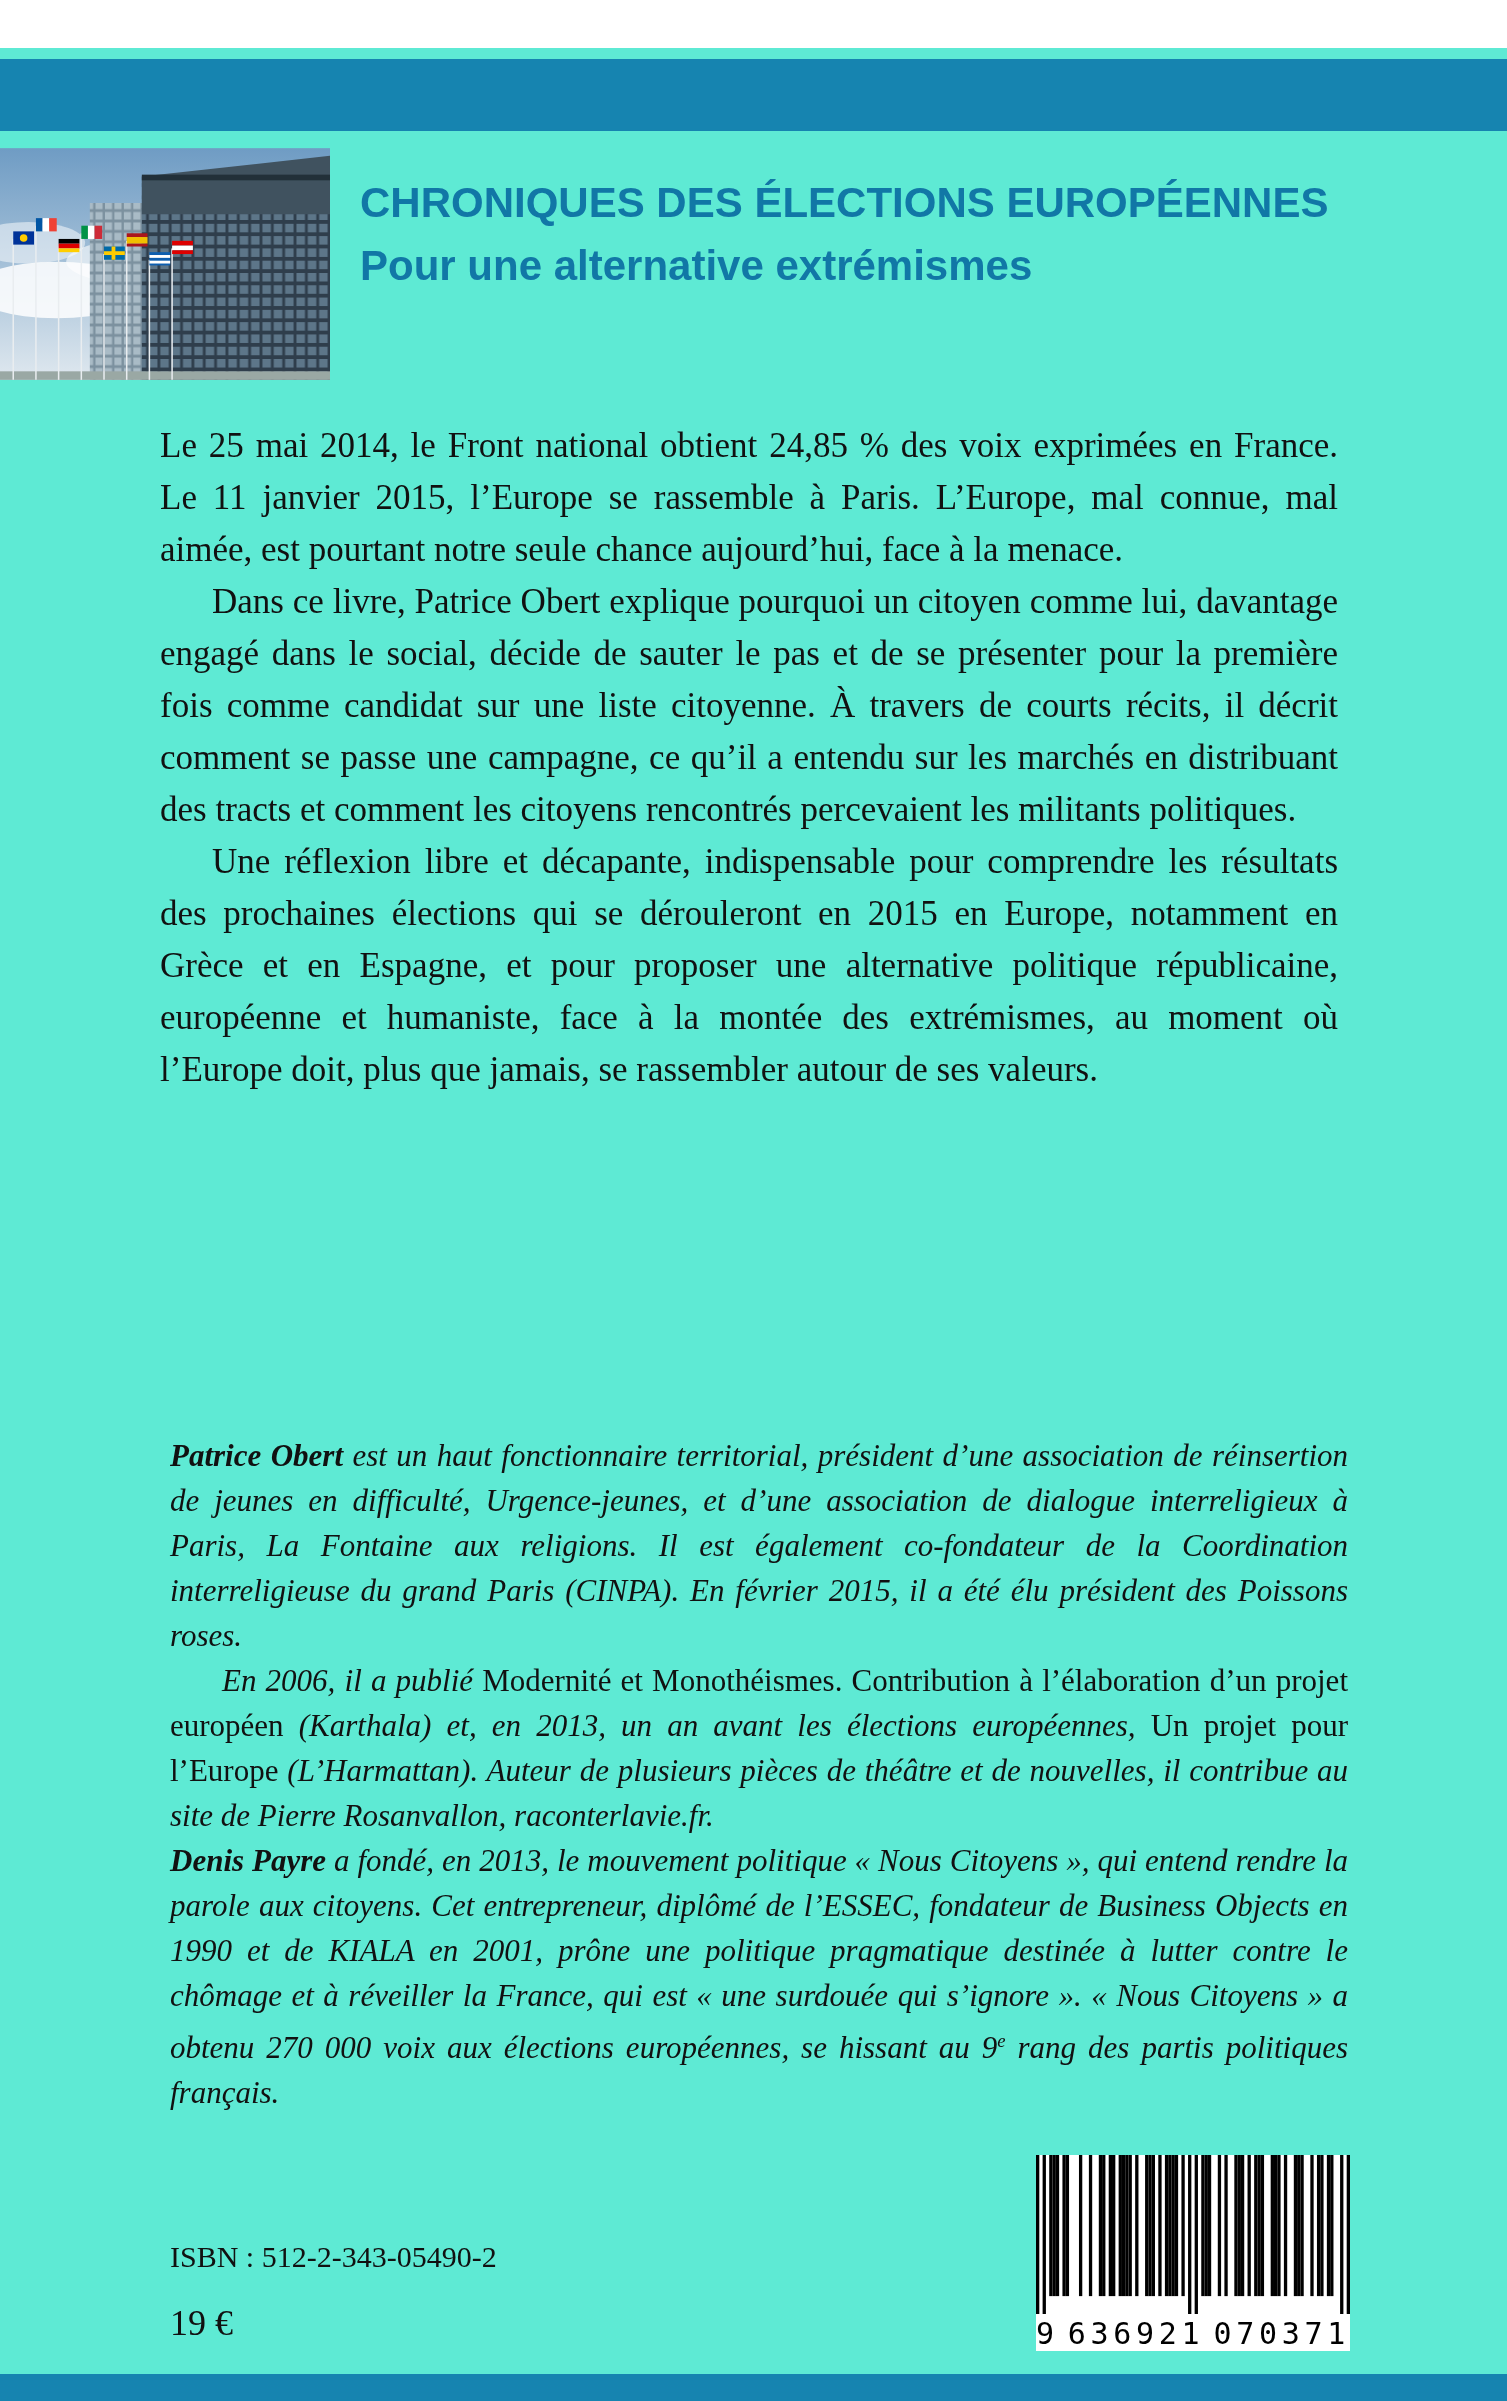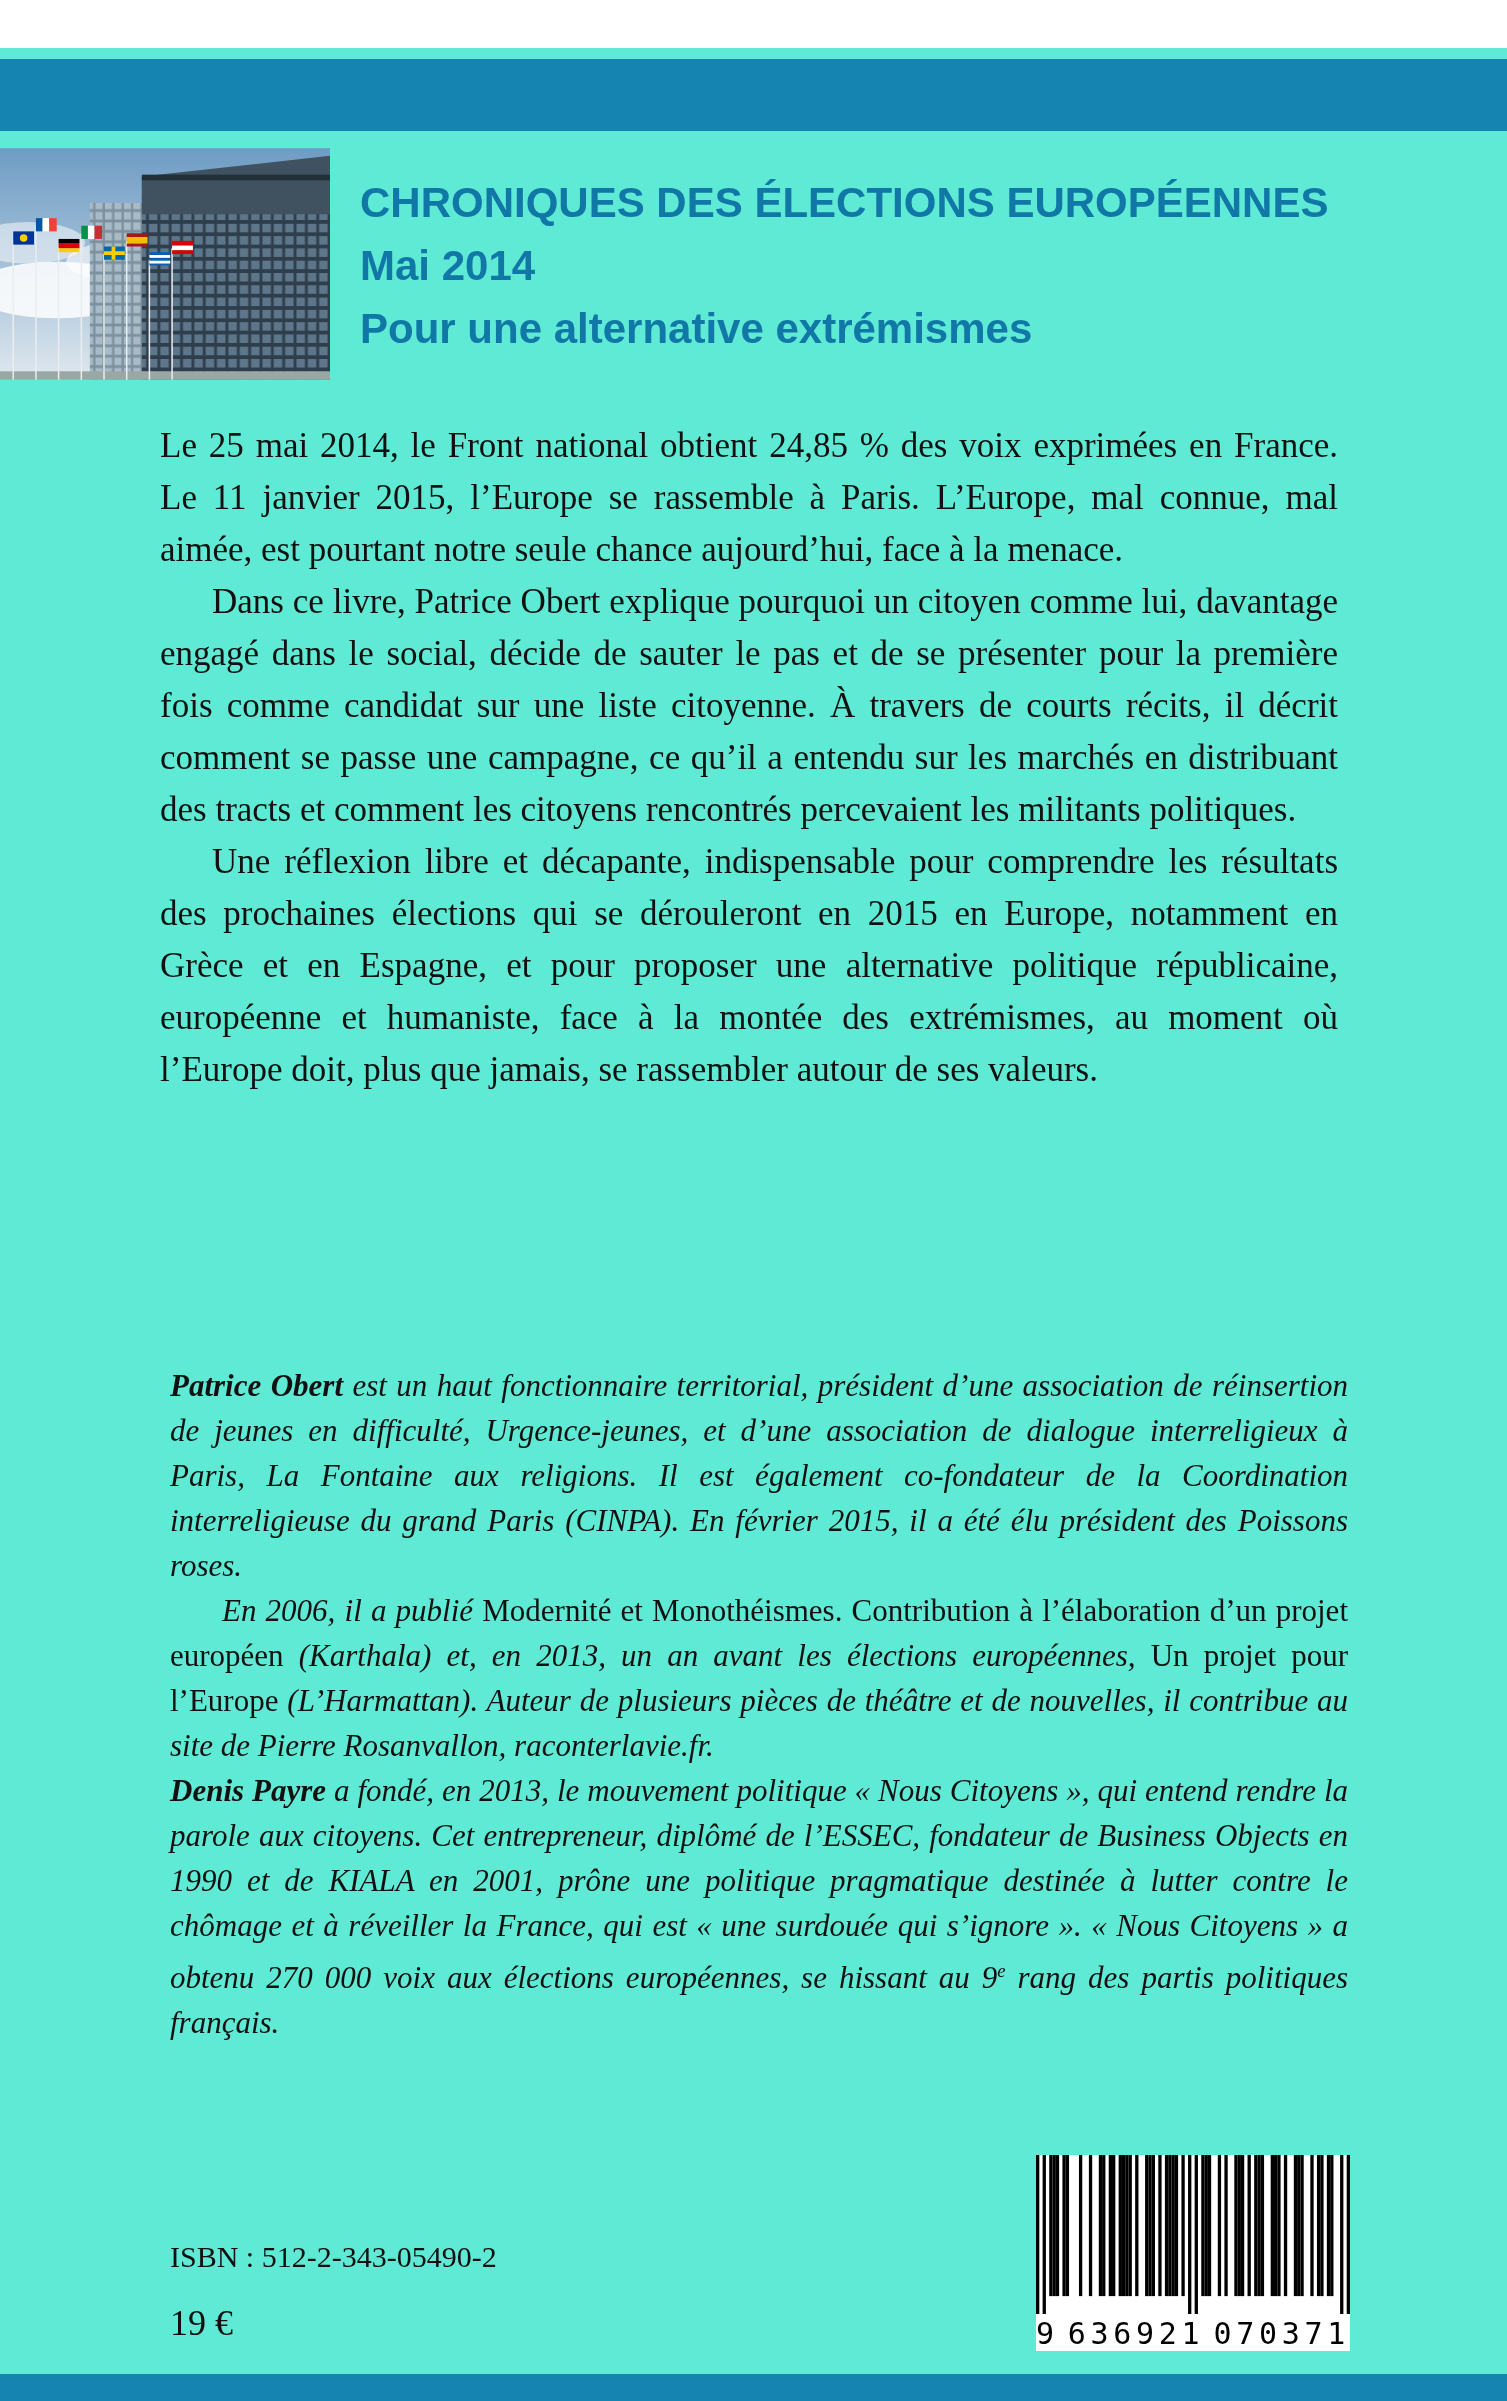--- a/index.html
+++ b/index.html
@@ -22,21 +22,21 @@
   .title-block div{white-space:nowrap;}
 
   .synopsis{
     position:absolute;left:160px;top:372px;width:1178px;
     font-size:35px;line-height:52px;text-align:justify;
   }
   .synopsis p{margin:0;}
   .indent{text-indent:52px;}
 
   .bios{
-    position:absolute;left:170px;top:1315px;width:1178px;
+    position:absolute;left:170px;top:1385px;width:1178px;
     font-size:31px;line-height:45px;font-style:italic;text-align:justify;
   }
   .bios p{margin:0;}
   .bios b{font-weight:bold;}
   .roman{font-style:normal;}
   .gap{margin-top:32px;}
   sup{font-size:0.6em;}
 
   .isbn{position:absolute;left:170px;top:2192px;font-size:30px;font-style:normal;}
   .price{position:absolute;left:170px;top:2254px;font-size:36px;}
@@ -130,21 +130,20 @@
             <rect x="182" y="98" width="22" height="5" fill="#dd0000"></rect>
             <rect x="182" y="103" width="22" height="5" fill="#ffffff"></rect>
             <rect x="182" y="108" width="22" height="4" fill="#dd0000"></rect>
           </g>
       </g>
     </svg>
   </div>
 
   <div class="title-block">
     <div>CHRONIQUES DES ÉLECTIONS EUROPÉENNES</div>
-    <div>Mai 2014</div>
     <div>Pour une alternative extrémismes</div>
   </div>
 
   <div class="synopsis">
     <p>Le 25 mai 2014, le Front national obtient 24,85 % des voix exprimées en France. Le 11 janvier 2015, l’Europe se rassemble à Paris. L’Europe, mal connue, mal aimée, est pourtant notre seule chance aujourd’hui, face à la menace.</p>
     <p class="indent">Dans ce livre, Patrice Obert explique pourquoi un citoyen comme lui, davantage engagé dans le social, décide de sauter le pas et de se présenter pour la première fois comme candidat sur une liste citoyenne. À travers de courts récits, il décrit comment se passe une campagne, ce qu’il a entendu sur les marchés en distribuant des tracts et comment les citoyens rencontrés percevaient les militants politiques.</p>
     <p class="indent">Une réflexion libre et décapante, indispensable pour comprendre les résultats des prochaines élections qui se dérouleront en 2015 en Europe, notamment en Grèce et en Espagne, et pour proposer une alternative politique républicaine, européenne et humaniste, face à la montée des extrémismes, au moment où l’Europe doit, plus que jamais, se rassembler autour de ses valeurs.</p>
   </div>
 
   <div class="bios">

